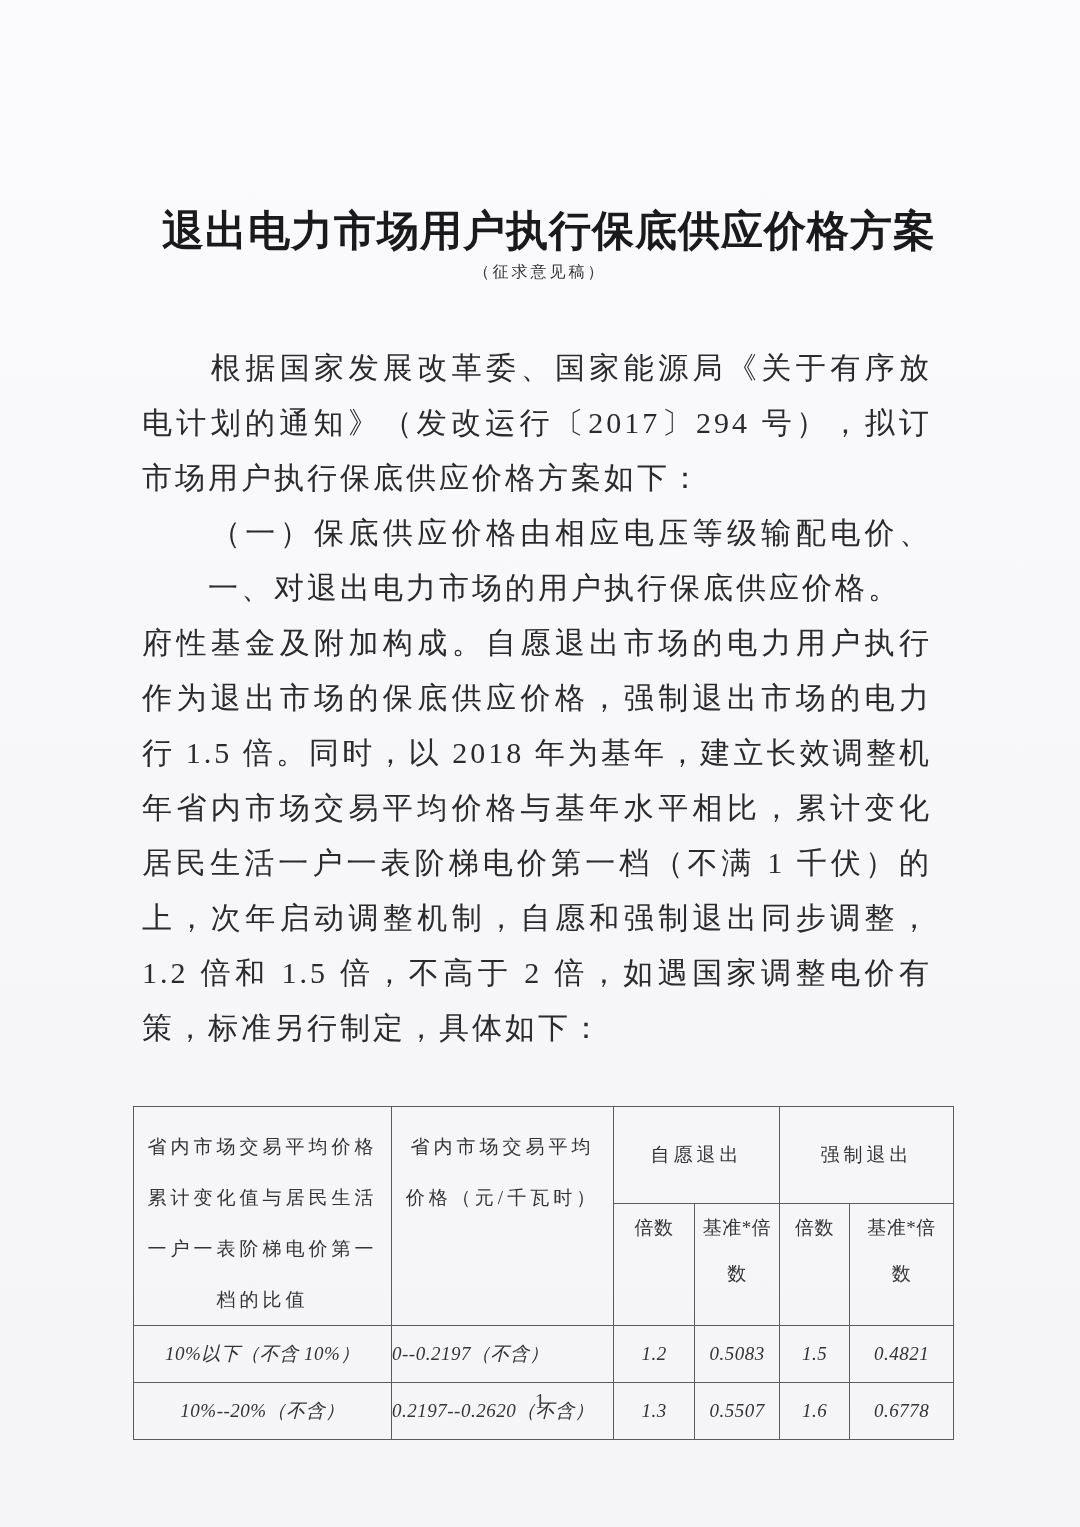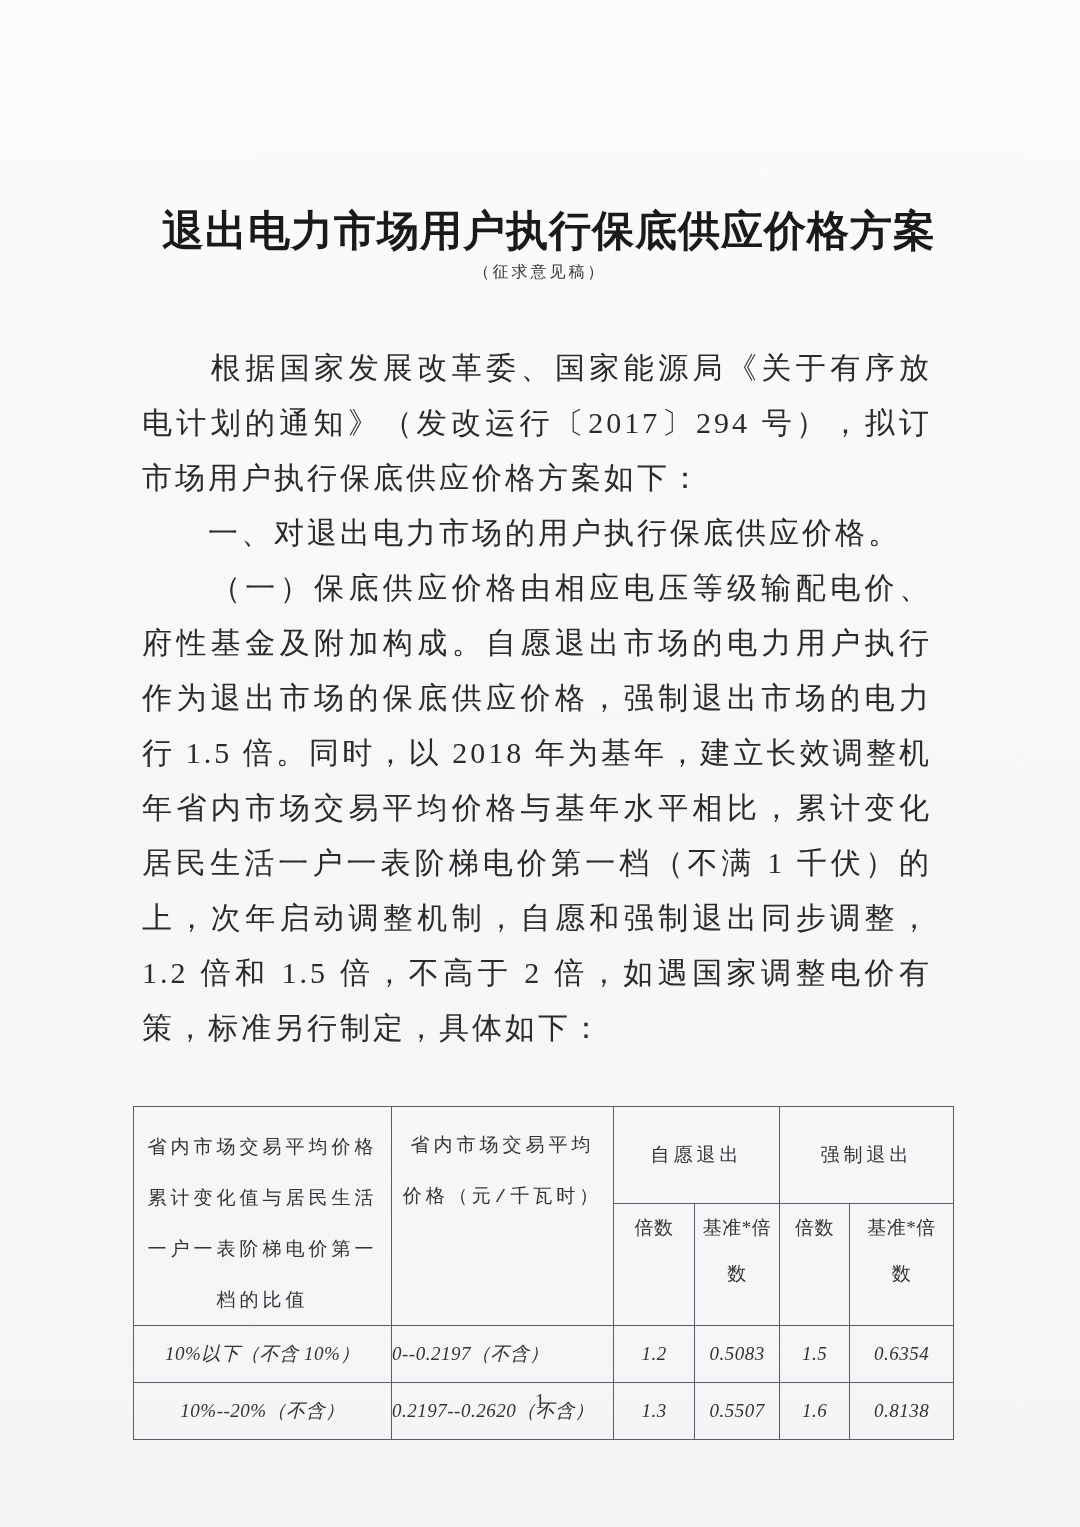--- a/index.html
+++ b/index.html
@@ -80,21 +80,21 @@
     font-weight: normal;
     padding: 0;
     overflow: hidden;
   }
   .price-table .rowspan-head {
     vertical-align: top;
     padding-top: 14px;
     line-height: 51px;
   }
   .wrap-ratio { display: inline-block; width: 250px; }
-  .wrap-price { display: inline-block; width: 205px; font-family: Liberation Mono, monospace; }
+  .wrap-price { display: inline-block; width: 205px; }
   .wrap-bm   { display: inline-block; width: 80px; }
   .row-group th { height: 74px; letter-spacing: 4px; }
   .row-sub th {
     height: 88px;
     vertical-align: top;
     padding-top: 1px;
     line-height: 46px;
   }
   .row-data td { height: 56px; font-style: italic; }
   .cell-range { text-align: left; padding-left: 14px; }
@@ -113,22 +113,22 @@
 
 <div class="page">
 
   <h1 class="doc-title">退出电力市场用户执行保底供应价格方案</h1>
   <div class="doc-subtitle">（征求意见稿）</div>
 
   <div class="doc-body">
     <div class="body-line j">　　根据国家发展改革委、国家能源局《关于有序放开发用</div>
     <div class="body-line j">电计划的通知》（发改运行〔2017〕294 号），拟订退出电力</div>
     <div class="body-line">市场用户执行保底供应价格方案如下：</div>
+    <div class="body-line j">　　（一）保底供应价格由相应电压等级输配电价、居民生</div>
     <div class="body-line">　　一、对退出电力市场的用户执行保底供应价格。</div>
-    <div class="body-line j">　　（一）保底供应价格由相应电压等级输配电价、居民生</div>
     <div class="body-line j">府性基金及附加构成。自愿退出市场的电力用户执行 1.2 倍</div>
     <div class="body-line j">作为退出市场的保底供应价格，强制退出市场的电力用户执</div>
     <div class="body-line j">行 1.5 倍。同时，以 2018 年为基年，建立长效调整机制，当</div>
     <div class="body-line j">年省内市场交易平均价格与基年水平相比，累计变化值达到</div>
     <div class="body-line j">居民生活一户一表阶梯电价第一档（不满 1 千伏）的 10%以</div>
     <div class="body-line j">上，次年启动调整机制，自愿和强制退出同步调整，但不低于</div>
     <div class="body-line j">1.2 倍和 1.5 倍，不高于 2 倍，如遇国家调整电价有新的政</div>
     <div class="body-line">策，标准另行制定，具体如下：</div>
   </div>
 
@@ -155,28 +155,28 @@
         <th><span class="wrap-bm">基准*倍数</span></th>
       </tr>
     </thead>
     <tbody>
       <tr class="row-data">
         <td>10%以下（不含 10%）</td>
         <td class="cell-range">0--0.2197（不含）</td>
         <td>1.2</td>
         <td>0.5083</td>
         <td>1.5</td>
-        <td>0.6354</td>
+        <td>0.4821</td>
       </tr>
       <tr class="row-data">
         <td>10%--20%（不含）</td>
         <td class="cell-range">0.2197--0.2620（不含）</td>
         <td>1.3</td>
         <td>0.5507</td>
         <td>1.6</td>
-        <td>0.8138</td>
+        <td>0.6778</td>
       </tr>
     </tbody>
   </table>
 
   <div class="page-number">1</div>
 
 </div>
 
 </body></html>

